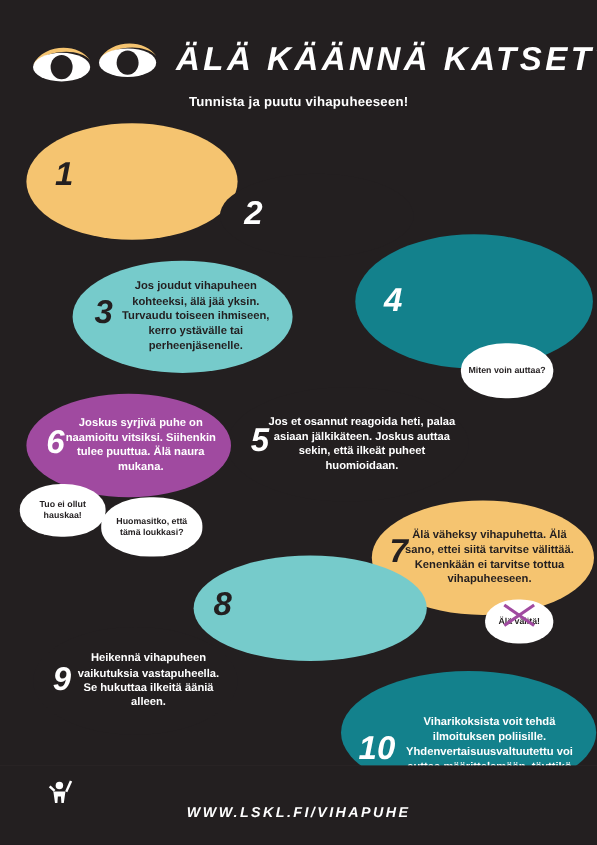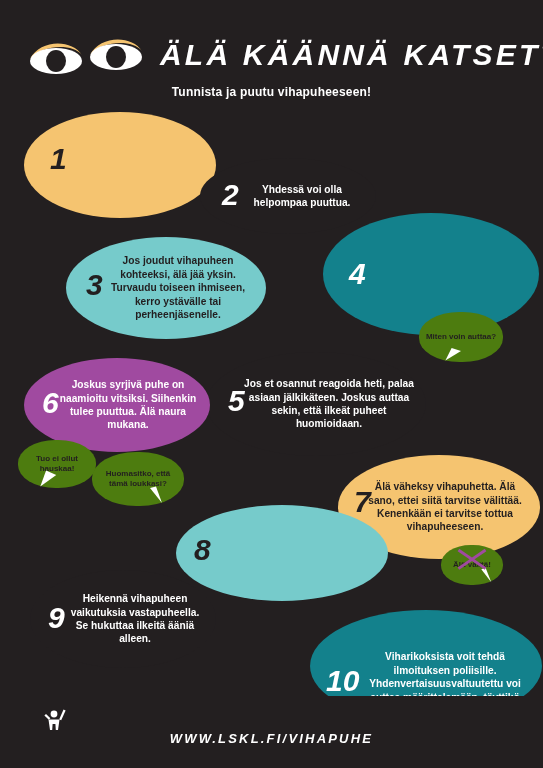--- a/index.html
+++ b/index.html
@@ -95,21 +95,21 @@
   .lteal { background: #76cbcb; color: #231f20; }
   .lteal .num { color: #231f20; }
   .dteal { background: #13818c; color: #ffffff; }
   .dteal .num { color: #ffffff; }
   .purple { background: #a04aa0; color: #ffffff; }
   .purple .num { color: #ffffff; }
 
   
   .speech {
     position: absolute;
-    background: #4d7c0f;
+    background: #ffffff;
     color: #231f20;
     border-radius: 48% 48% 48% 48%;
     font-size: 8px;
     font-weight: bold;
     text-align: center;
     line-height: 1.3;
     display: flex;
     align-items: center;
     justify-content: center;
     z-index: 30;
@@ -183,21 +183,20 @@
     <div class="title">ÄLÄ KÄÄNNÄ KATSETTASI</div>
     <div class="subtitle">Tunnista ja puutu vihapuheeseen!</div>
   </div>
 
   <div class="bubble orange" style="left:24px; top:112px; width:192px; height:106px; z-index:12;">
     <span class="num" style="left:26px; top:32px;">1</span>
   </div>
 
   <div class="bubble dark" style="left:200px; top:158px; width:176px; height:76px; z-index:14;">
     <span class="num" style="left:22px; top:22px;">2</span>
-    <div class="txt" style="margin-left:28px; width:126px;">Yhdessä voi olla helpompaa puuttua.</div>
   </div>
 
   <div class="bubble dteal" style="left:323px; top:213px; width:216px; height:122px; z-index:13;">
     <span class="num" style="left:26px; top:46px;">4</span>
   </div>
 
   <div class="bubble lteal" style="left:66px; top:237px; width:200px; height:102px; z-index:15;">
     <span class="num" style="left:20px; top:33px;">3</span>
     <div class="txt" style="margin-left:24px; width:158px;">Jos joudut vihapuheen kohteeksi, älä jää yksin. Turvaudu toiseen ihmiseen, kerro ystävälle tai perheenjäsenelle.</div>
   </div>

